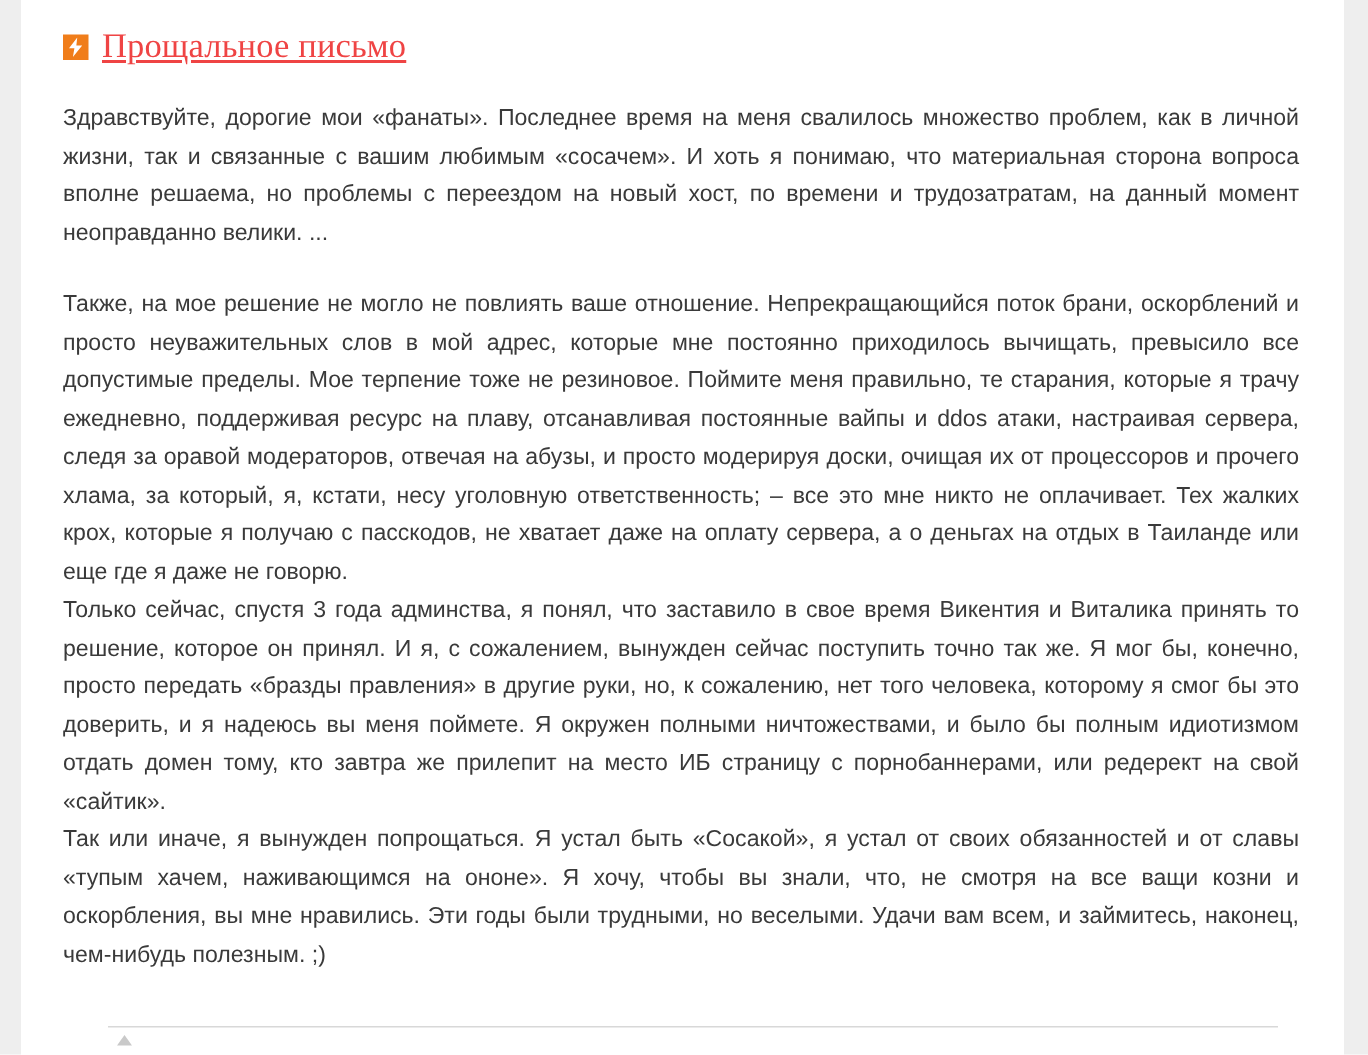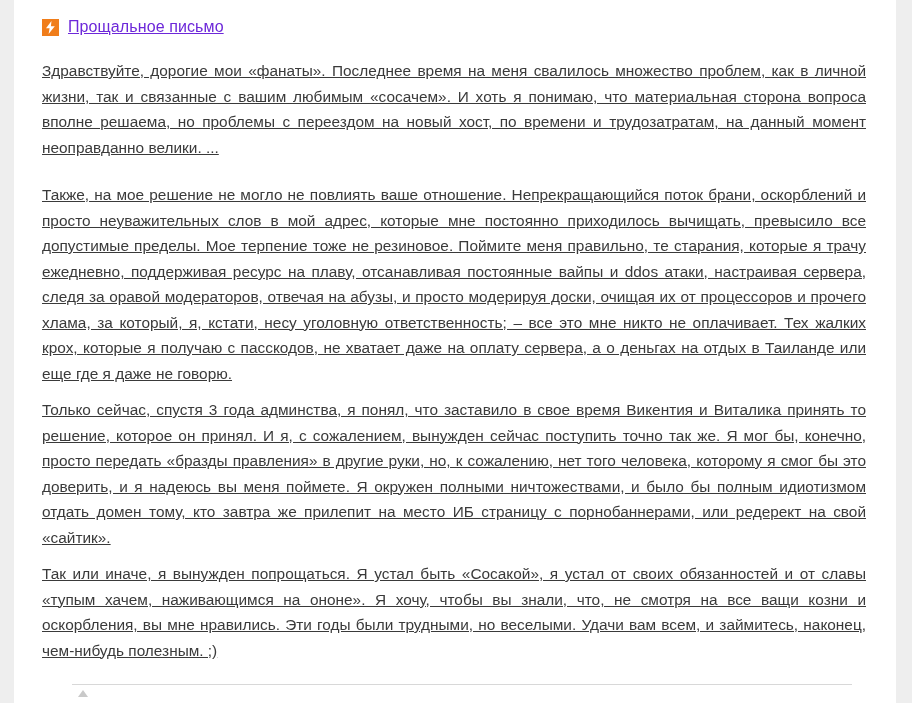--- a/index.html
+++ b/index.html
@@ -59,37 +59,36 @@
     background: #f07d1a;
     display: inline-flex;
     align-items: center;
     justify-content: center;
     flex: 0 0 auto;
   }
   .bolt-icon svg {
     display: block;
   }
   .post-title {
-    font-size: 16px;
-    color: #6d28d9;
+    font-size: 23px;
+    color: #ef4444;
     text-decoration: underline;
-    font-family: Liberation Sans, sans-serif;
+    font-family: Liberation Serif, serif;
     letter-spacing: 0.1px;
     cursor: pointer;
   }
   .body-text {
     font-size: 15.4px;
     line-height: 25.5px;
     color: #3a3a3a;
     text-align: justify;
     font-family: "Liberation Sans", sans-serif;
   }
   .para {
-    margin: 11px 0 22px 0;
-    text-decoration: underline;
+    margin: 0 0 22px 0;
   }
   .para.tight {
     margin-bottom: 0;
   }
   .footer-divider {
     position: absolute;
     left: 72px;
     right: 60px;
     top: 684px;
     border-top: 1px solid #d8d8d8;

